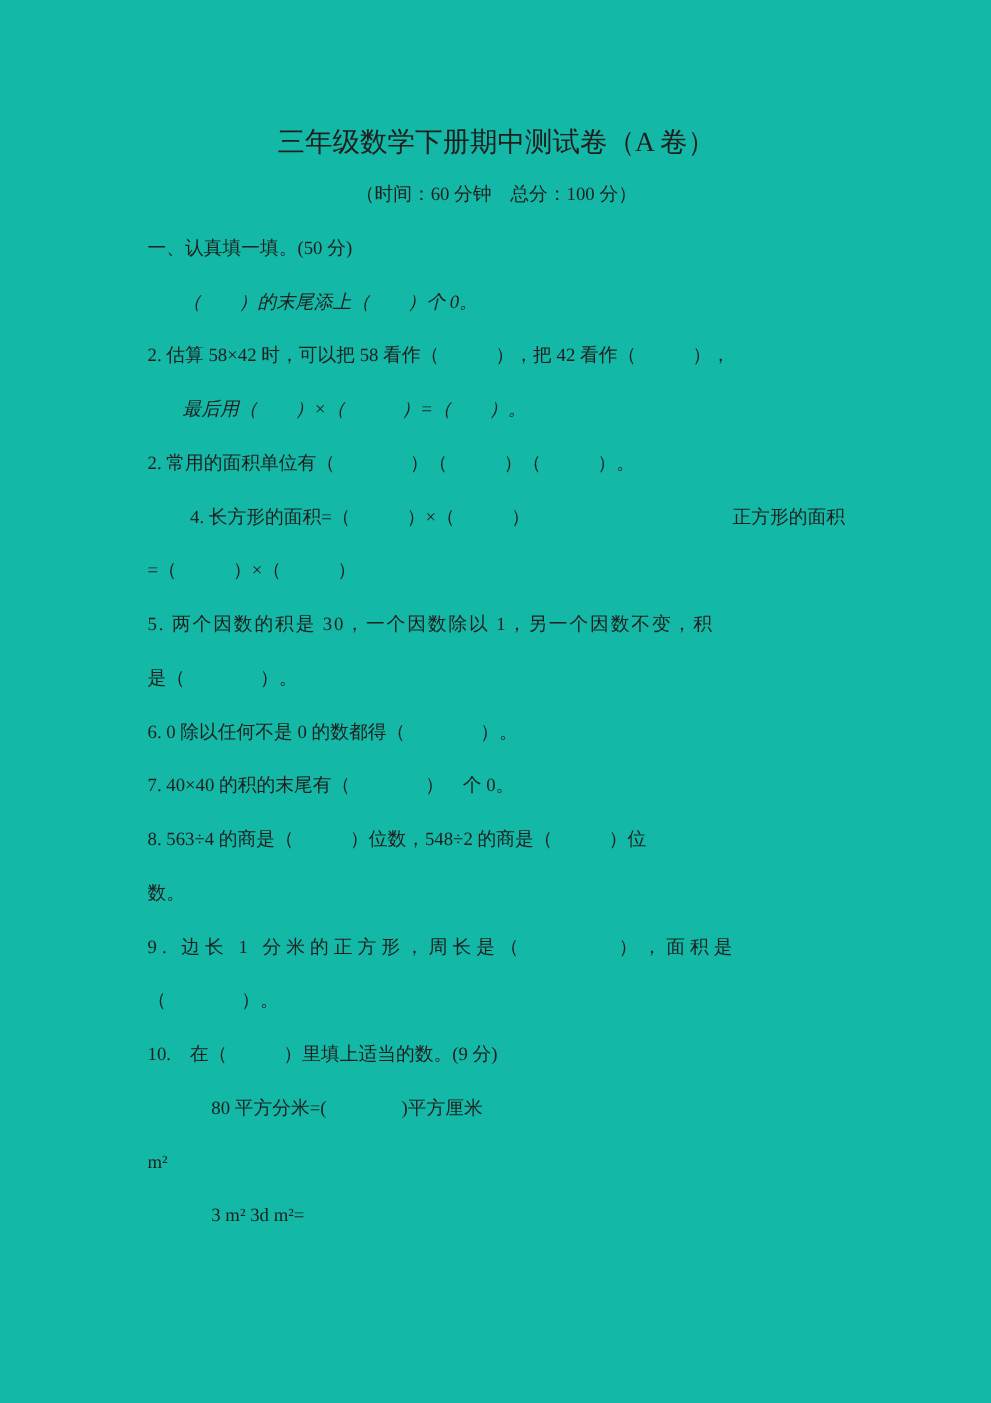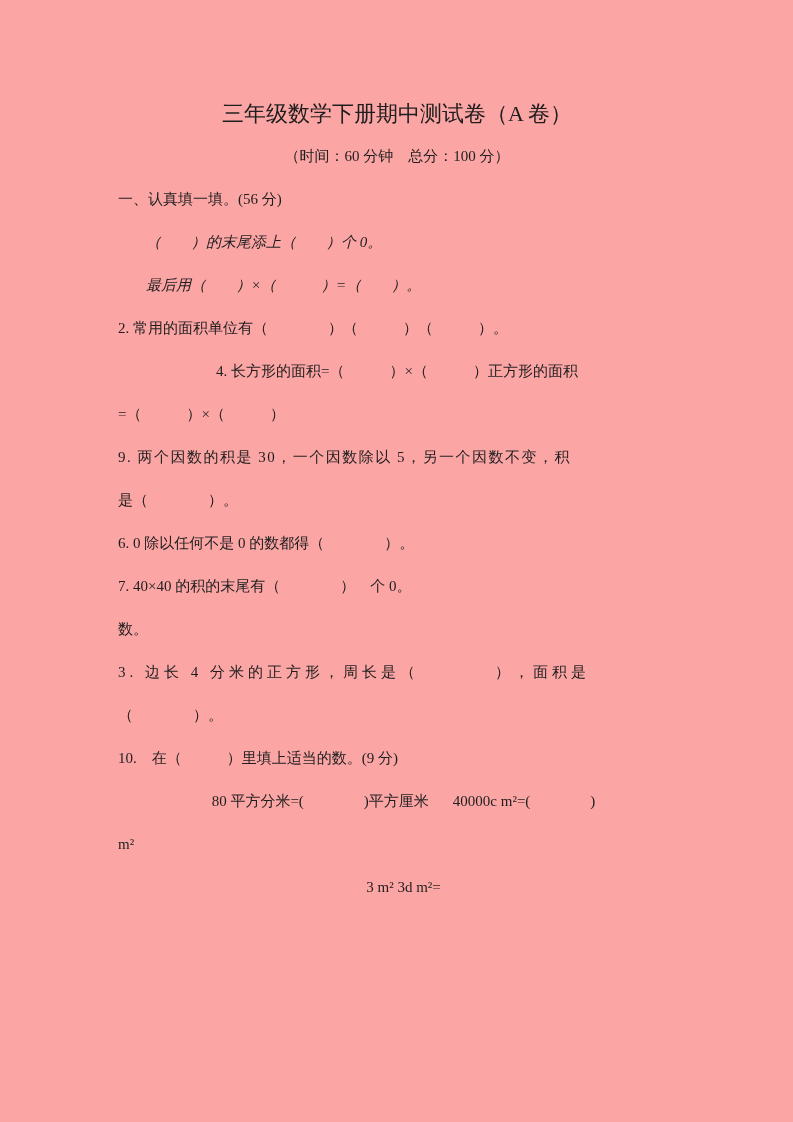--- a/index.html
+++ b/index.html
@@ -4,89 +4,91 @@
 <style>
   html, body {
     margin: 0;
     padding: 0;
     background: #ffffff;
   }
   .page {
     position: relative;
     width: 793px;
     height: 1122px;
-    background: #fca5a5;
+    background: #14b8a6;
     overflow: hidden;
     font-family: "Liberation Serif", "DejaVu Serif", serif;
     color: #1e1e1e;
   }
   .content {
     position: absolute;
     left: 118px;
     top: 92px;
     width: 558px;
   }
   .line {
     font-size: 15px;
     line-height: 43px;
     white-space: pre;
   }
   .center { text-align: center; }
   .title  { font-size: 22px; }
   .indent { padding-left: 28px; font-style: italic; }
   .split  {
     display: flex;
-    justify-content: center;
+    justify-content: space-between;
     white-space: pre;
+    margin-left: 34px;
   }
   .split > span { white-space: pre; }
   .unit-pad { padding-left: 17px; padding-right: 4px; gap: 24px; }
   .ls-narrow { letter-spacing: 1.5px; }
   .ls-wide   { letter-spacing: 4px; }
 </style>
 </head>
 <body>
 
 <div class="page">
   <div class="content">
 
     <div class="line center title">三年级数学下册期中测试卷（A 卷）</div>
     <div class="line center">（时间：60 分钟　总分：100 分）</div>
 
-    <div class="line">一、认真填一填。(56 分)</div>
+    <div class="line">一、认真填一填。(50 分)</div>
 
     <div class="line indent">（　　）的末尾添上（　　）个 0。</div>
 
+    <div class="line">2. 估算 58×42 时，可以把 58 看作（　　　），把 42 看作（　　　），</div>
     <div class="line indent">最后用（　　）×（　　　）=（　　）。</div>
 
     <div class="line">2. 常用的面积单位有（　　　　）（　　　）（　　　）。</div>
 
     <div class="line split">
       <span>4. 长方形的面积=（　　　）×（　　　）</span>
       <span>正方形的面积</span>
     </div>
     <div class="line">=（　　　）×（　　　）</div>
 
-    <div class="line ls-narrow">9. 两个因数的积是 30，一个因数除以 5，另一个因数不变，积</div>
+    <div class="line ls-narrow">5. 两个因数的积是 30，一个因数除以 1，另一个因数不变，积</div>
     <div class="line">是（　　　　）。</div>
 
     <div class="line">6. 0 除以任何不是 0 的数都得（　　　　）。</div>
 
     <div class="line">7. 40×40 的积的末尾有（　　　　）　个 0。</div>
 
+    <div class="line">8. 563÷4 的商是（　　　）位数，548÷2 的商是（　　　）位</div>
     <div class="line">数。</div>
 
-    <div class="line ls-wide">3. 边长 4 分米的正方形，周长是（　　　　），面积是</div>
+    <div class="line ls-wide">9. 边长 1 分米的正方形，周长是（　　　　），面积是</div>
     <div class="line">（　　　　）。</div>
 
     <div class="line">10.　在（　　　）里填上适当的数。(9 分)</div>
 
     <div class="line split unit-pad">
       <span>80 平方分米=(　　　　)平方厘米</span>
-      <span>40000c m²=(　　　　)</span>
     </div>
     <div class="line">m²</div>
     <div class="line split unit-pad">
       <span>3 m² 3d m²=</span>
     </div>
 
   </div>
 </div>
 
 </body></html>

